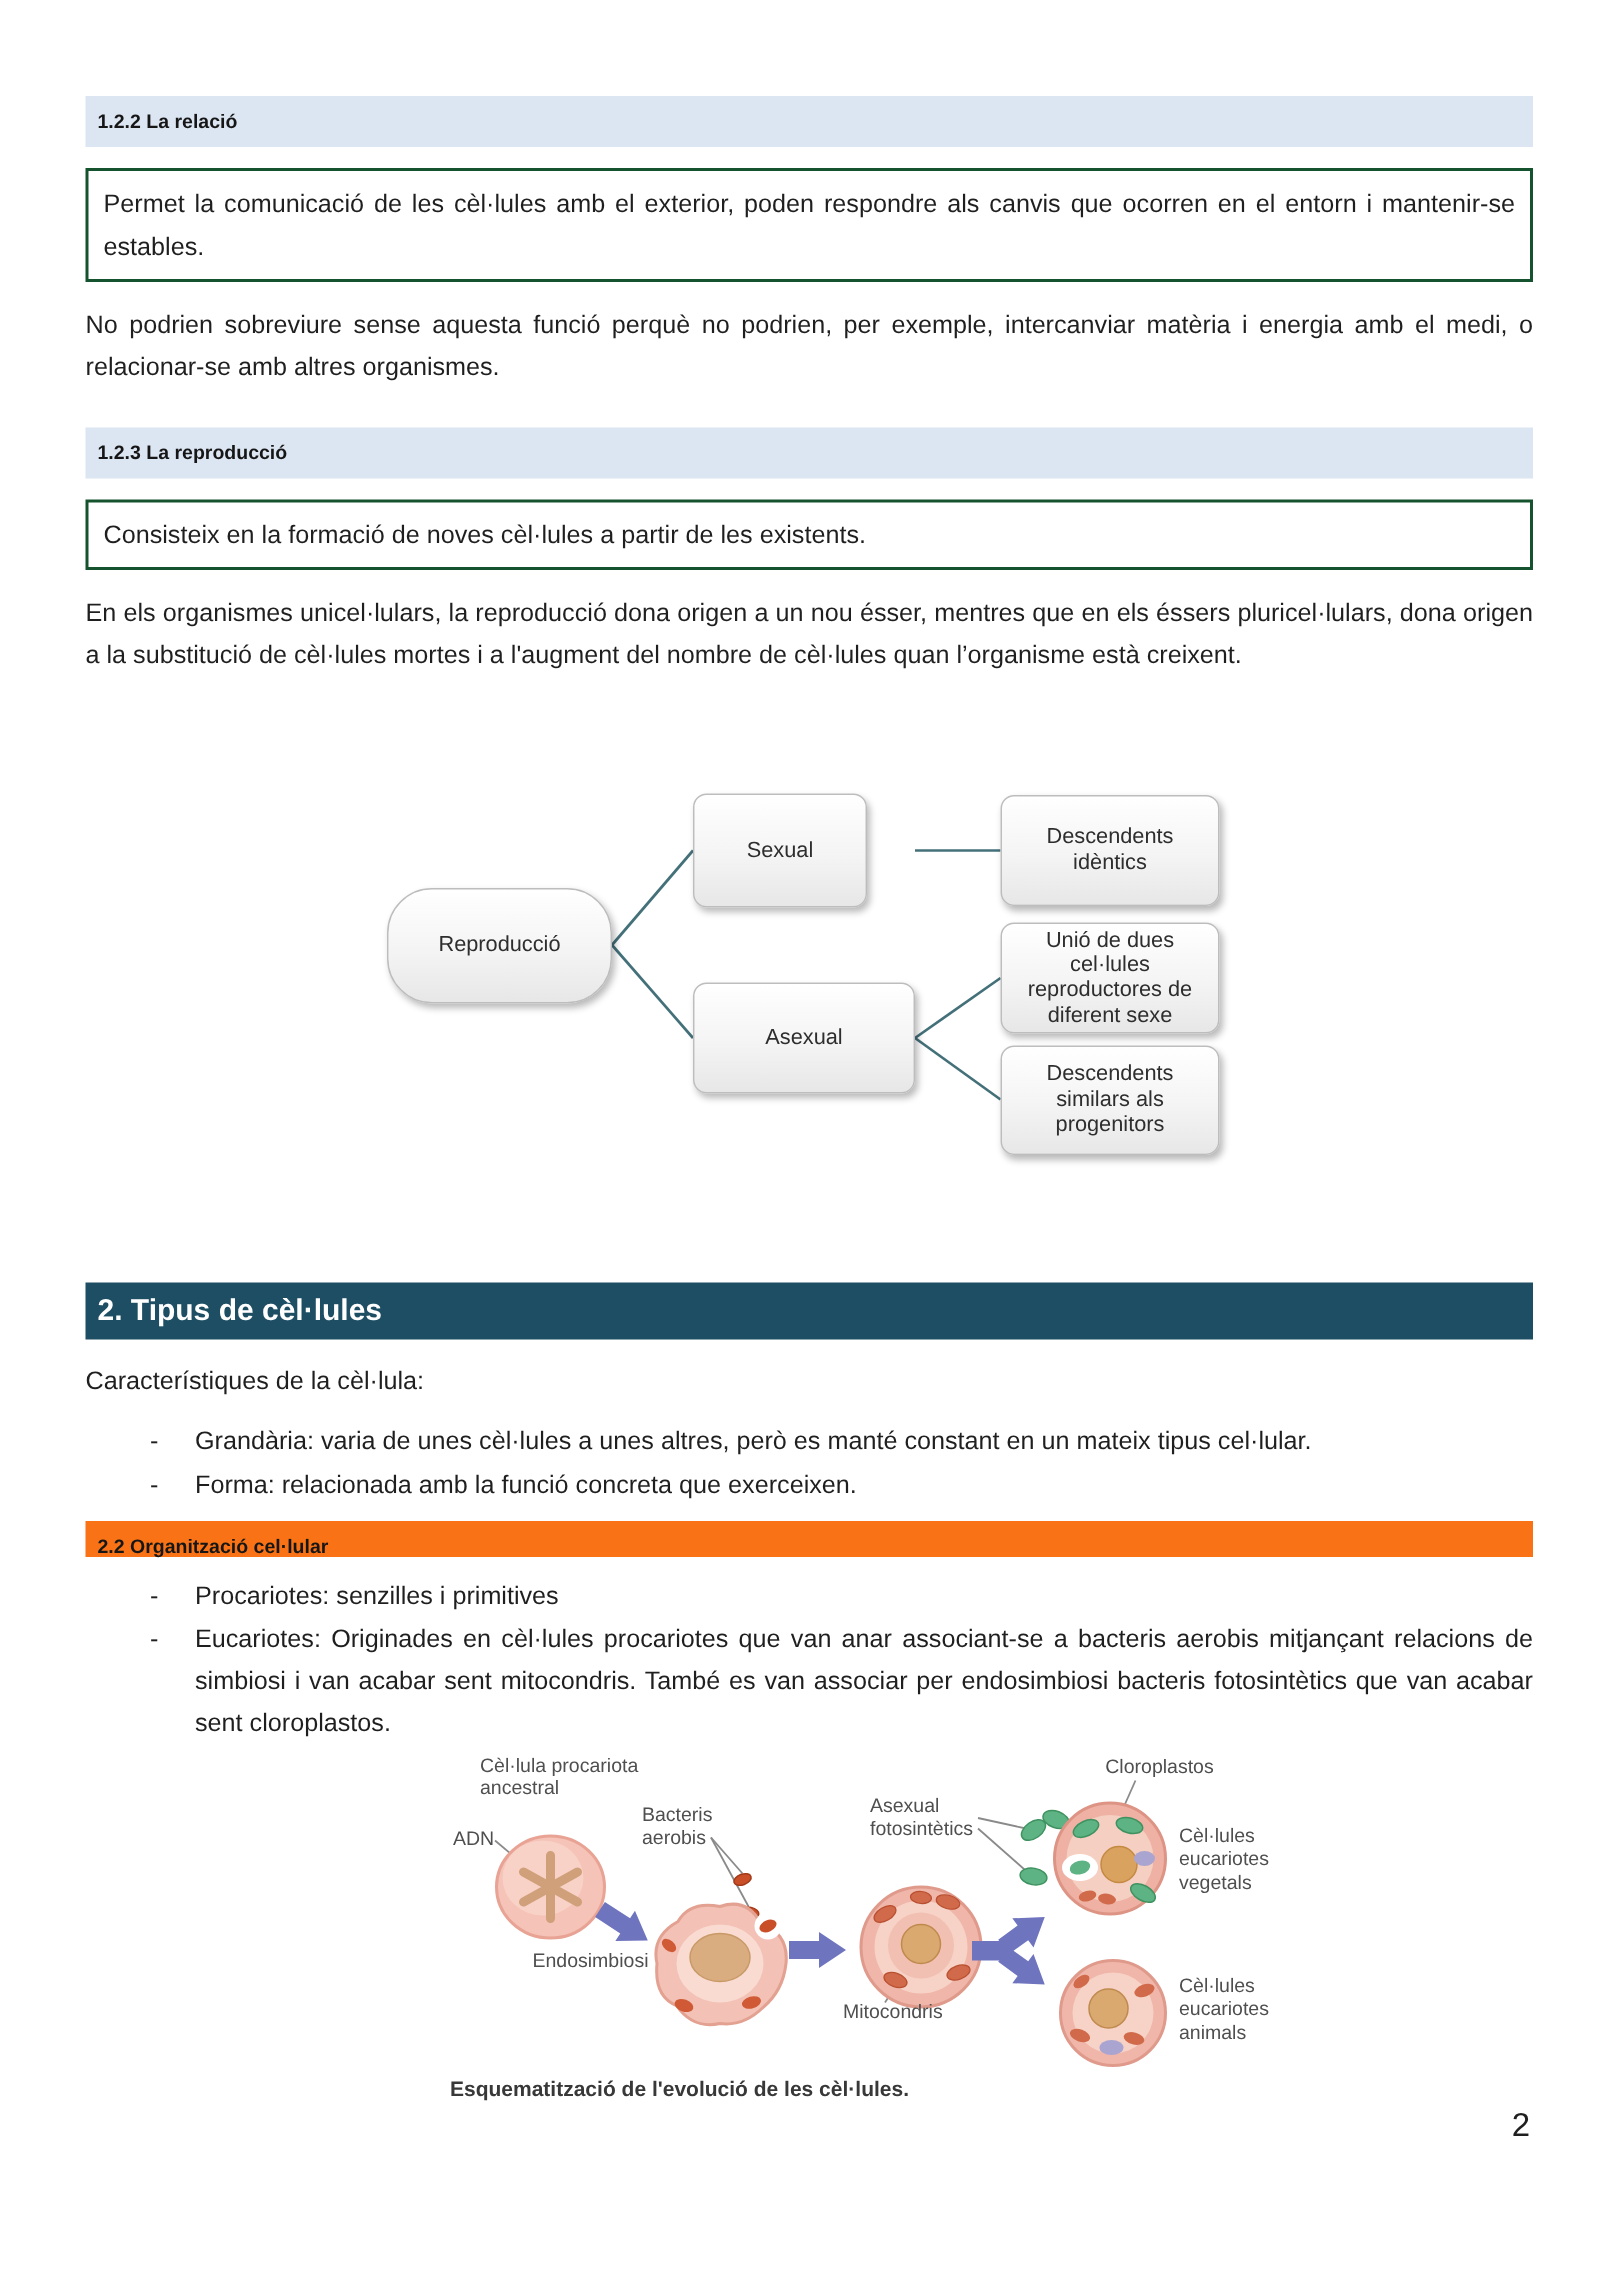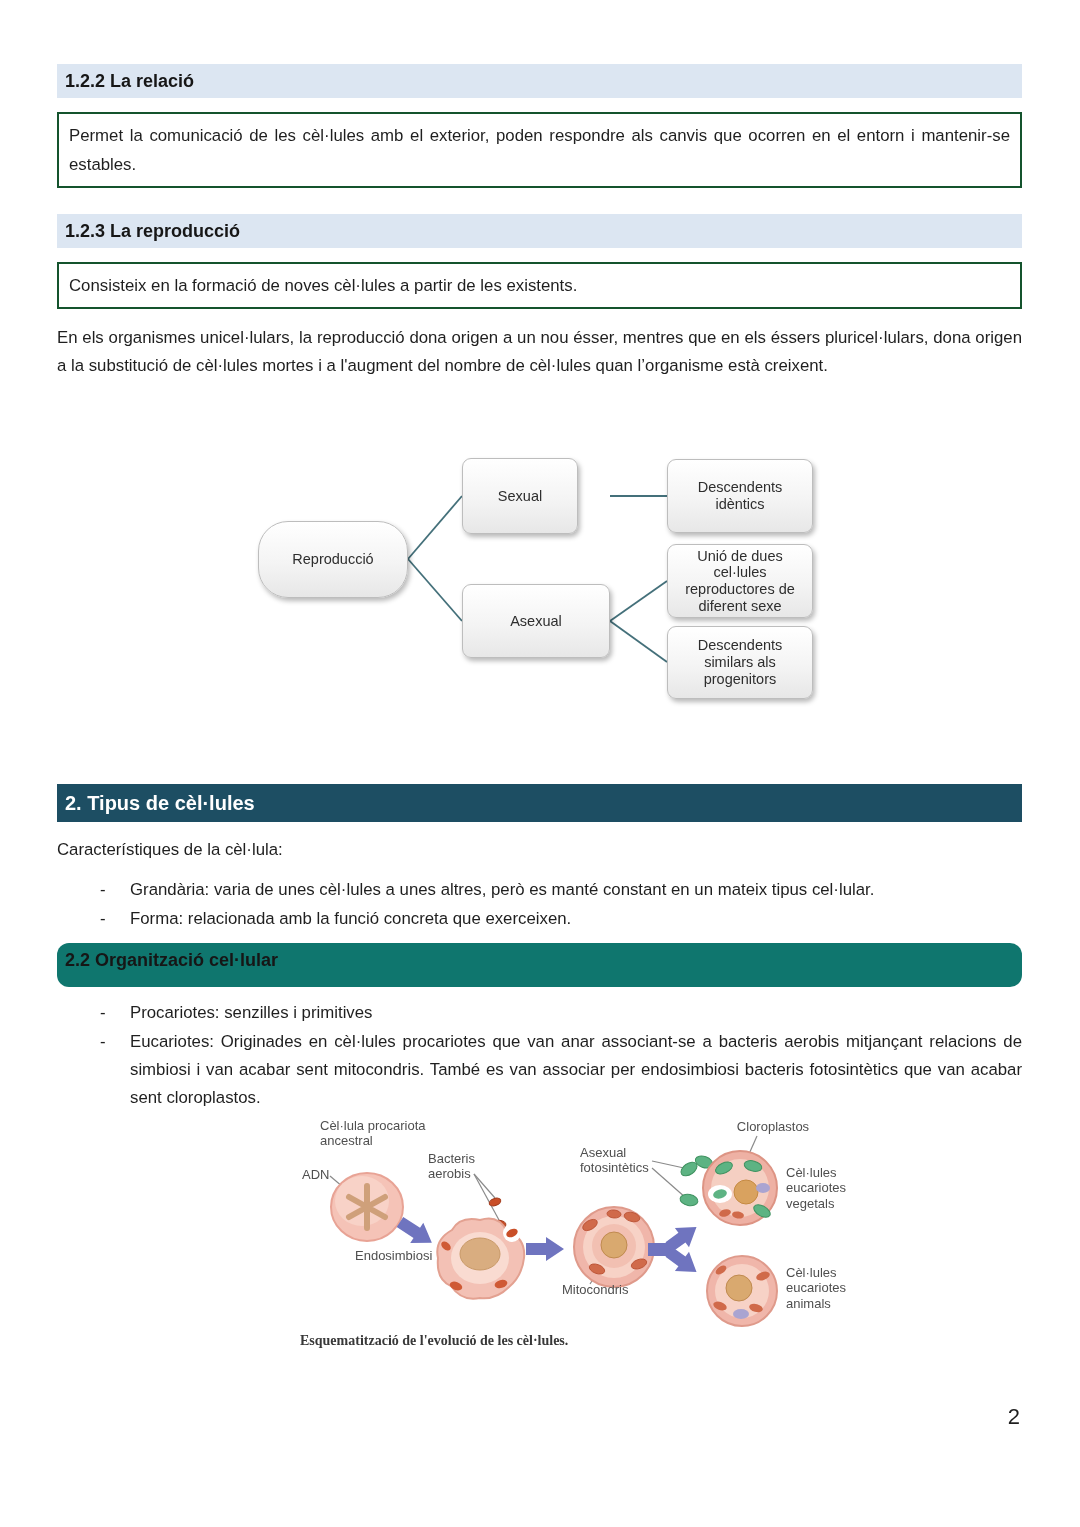--- a/index.html
+++ b/index.html
@@ -4,23 +4,23 @@
 <style>
   html,body{margin:0;padding:0;background:#ffffff;}
   body{
     width:1080px;height:1527px;position:relative;overflow:hidden;
     font-family:"Liberation Sans",sans-serif;color:#1f1f1f;
     -webkit-font-smoothing:antialiased;
   }
   .page{padding:0 58px 0 57px;position:relative;}
 
   
-  .band{font-weight:bold;font-size:18px;padding-left:8px;box-sizing:border-box;}
+  .band{font-weight:bold;font-size:13px;padding-left:8px;box-sizing:border-box;}
   .band-light{background:#dce6f2;height:34px;line-height:34px;color:#161616;}
-  .band-medium{background:#0f766e;height:44px;line-height:34px;color:#161616;border-radius:12px;}
+  .band-medium{background:#f97316;height:24px;line-height:34px;color:#161616;}
   .band-dark{background:#1d4e63;height:38px;line-height:38px;color:#ffffff;font-size:20px;}
 
   .h-relacio{margin-top:64px;}
   .h-reproduccio{margin-top:26px;}
   .h-tipus{margin-top:80px;}
   .h-organitzacio{margin-top:10px;}
 
   
   .keybox{
     border:2px solid #14532d;margin-top:14px;padding:7px 10px;
@@ -61,31 +61,32 @@
   .l-procariota{left:20px;top:0;width:112px;}
   .l-adn{left:2px;top:49px;}
   .l-aerobis{left:128px;top:33px;width:62px;}
   .l-endosimbiosi{left:55px;top:130px;}
   .l-fotosintetics{left:280px;top:27px;width:82px;}
   .l-cloroplastos{left:428px;top:1px;width:90px;text-align:center;}
   .l-vegetals{left:486px;top:47px;width:80px;}
   .l-mitocondris{left:262px;top:164px;}
   .l-animals{left:486px;top:147px;width:80px;}
 
-  .caption{margin-left:243px;margin-top:3px;font-size:14px;font-weight:bold;color:#383838;font-family:Liberation Serif, serif;}
+  .caption{margin-left:243px;margin-top:3px;font-size:14px;font-weight:bold;color:#383838;}
 
   .pagenum{position:absolute;right:60px;top:1404px;font-size:22px;color:#1f1f1f;}
 </style>
 </head>
 <body>
 
 <div class="page">
 
   <div class="band band-light h-relacio">1.2.2 La relació</div>
   <div class="keybox">Permet la comunicació de les cèl·lules amb el exterior, poden respondre als canvis que ocorren en el entorn i mantenir-se estables.</div>
+  <div class="para">No podrien sobreviure sense aquesta funció perquè no podrien, per exemple, intercanviar matèria i energia amb el medi, o relacionar-se amb altres organismes.</div>
 
   <div class="band band-light h-reproduccio">1.2.3 La reproducció</div>
   <div class="keybox">Consisteix en la formació de noves cèl·lules a partir de les existents.</div>
   <div class="para">En els organismes unicel·lulars, la reproducció dona origen a un nou ésser, mentres que en els éssers pluricel·lulars, dona origen a la substitució de cèl·lules mortes i a l'augment del nombre de cèl·lules quan l’organisme està creixent.</div>
 
   <div class="diagram">
     <svg class="links" viewBox="0 0 965 248">
       <path d="M351 103 L405 40" stroke="#44707a" stroke-width="1.8" fill="none"></path>
       <path d="M351 103 L405 165" stroke="#44707a" stroke-width="1.8" fill="none"></path>
       <path d="M553 40 L610 40" stroke="#44707a" stroke-width="1.8" fill="none"></path>

